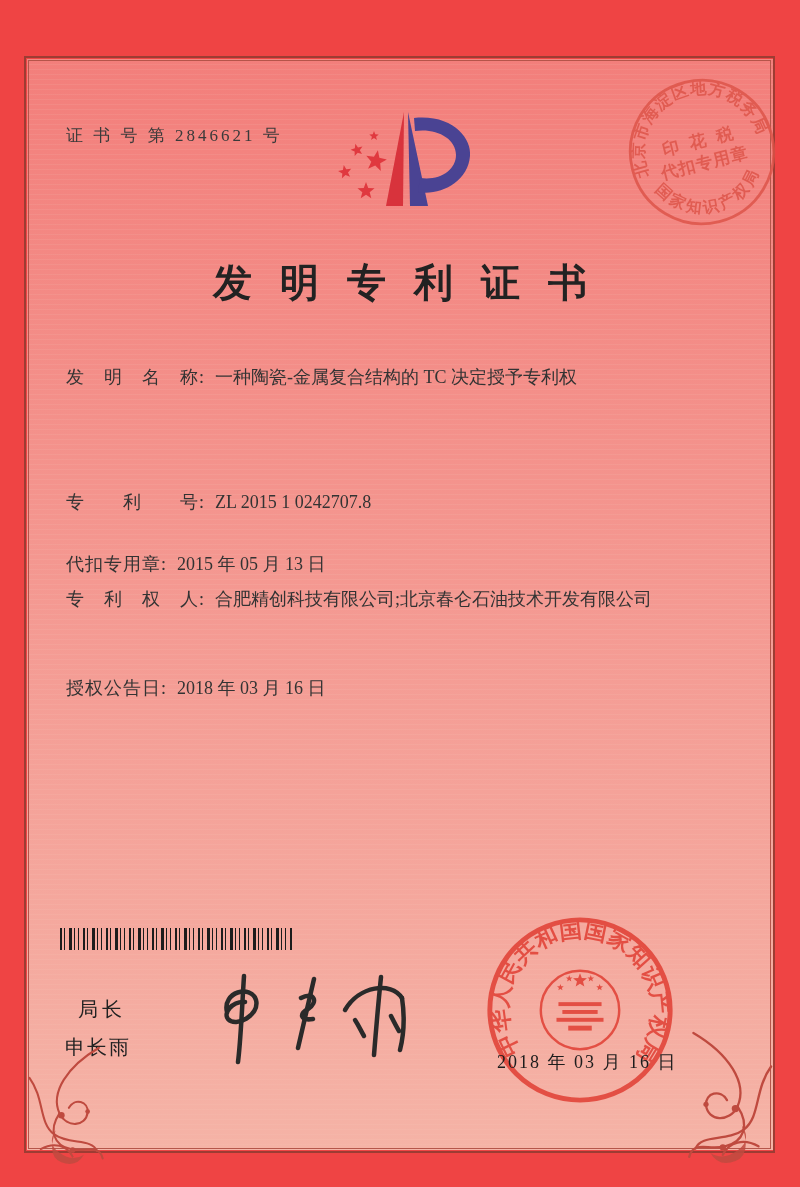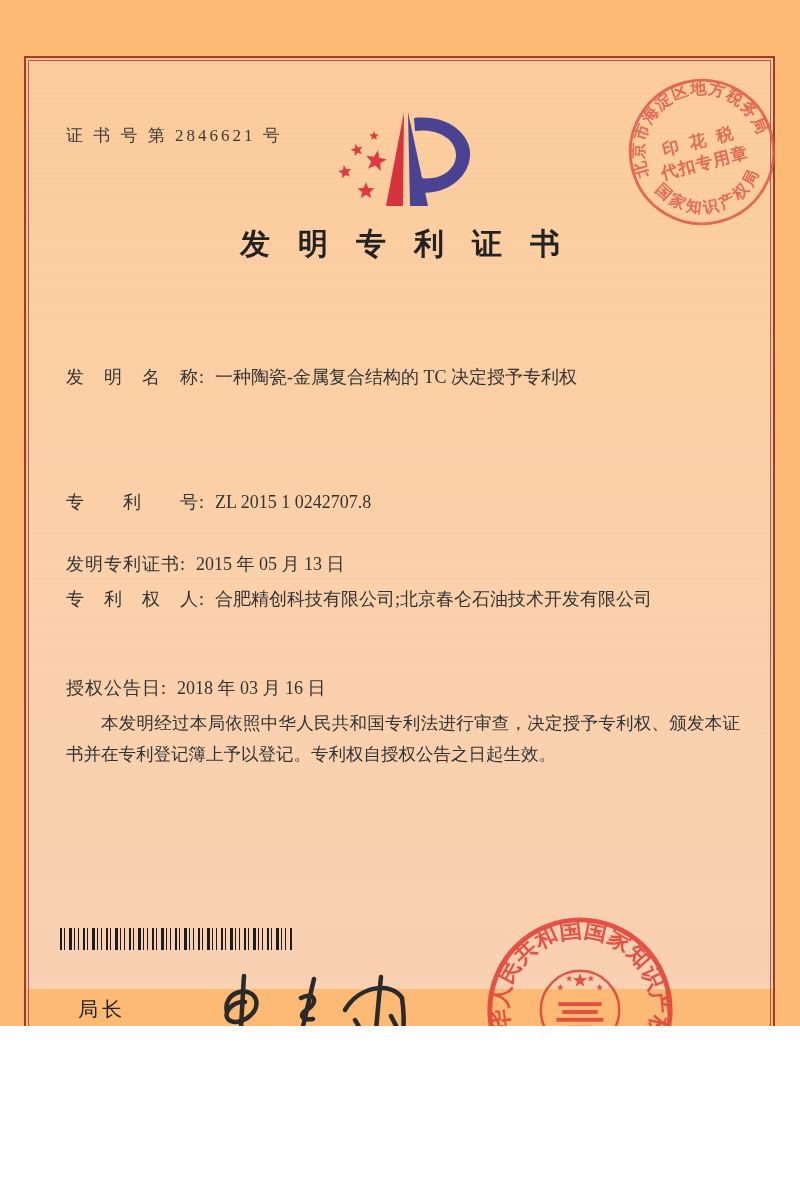--- a/index.html
+++ b/index.html
@@ -1,19 +1,19 @@
 <!DOCTYPE html>
 <html><head>
 <meta charset="utf-8">
 <style>
   html,body{margin:0;padding:0;}
   .page{
     position:relative;
-    width:800px;height:1026px;
-    background:#fdba74;
+    width:800px;height:1187px;
+    background:#ef4444;
     font-family:"Liberation Serif","DejaVu Serif",serif;
     color:#2b2b2b;
     overflow:hidden;
     text-decoration:underline;
   }
   
   .texture{
     position:absolute;left:27px;top:59px;right:27px;bottom:37px;
     background:
       linear-gradient(180deg, rgba(250,236,226,.35) 0%, rgba(249,228,214,.55) 55%, rgba(247,216,199,.75) 100%),
@@ -25,22 +25,22 @@
     position:absolute;left:24px;top:56px;width:747px;height:1093px;
     border:2.5px solid #9d3c33;
     z-index:1;pointer-events:none;
   }
   .frame::after{
     content:"";position:absolute;inset:2px;border:1px solid #b5554a;
   }
   .abs{position:absolute;z-index:2;}
   .cert-no{left:66px;top:124px;font-size:17px;letter-spacing:3px;color:#3a3a3a;}
   .title{
-    left:0;right:0;top:224px;text-align:center;
-    font-size:30px;font-weight:700;letter-spacing:28px;text-indent:28px;
+    left:0;right:0;top:256px;text-align:center;
+    font-size:39px;font-weight:700;letter-spacing:28px;text-indent:28px;
     color:#222;
   }
   .field{left:66px;right:56px;font-size:18px;line-height:26px;color:#333;white-space:nowrap;}
   .field .lab{letter-spacing:1px;margin-top:7px;}
   .field .val{margin-left:10px;}
   .f0{top:364px}.f1{top:428px}.f2{top:489px}.f3{top:551px}.f4{top:586px}.f5{top:675px}
   .body-text{
     left:66px;right:60px;top:708px;
     font-size:17.5px;line-height:31px;text-align:justify;color:#333;
   }
@@ -113,31 +113,30 @@
 
   <div class="abs title">发明专利证书</div>
 
   <div class="abs field f0">
     <span class="lab">发　明　名　称:</span><span class="val">一种陶瓷-金属复合结构的 TC 决定授予专利权</span>
   </div>
   <div class="abs field f2">
     <span class="lab">专　　利　　号:</span><span class="val">ZL 2015 1 0242707.8</span>
   </div>
   <div class="abs field f3">
-    <span class="lab">发明专利证书:</span><span class="val">2015 年 05 月 13 日</span>
+    <span class="lab">代扣专用章:</span><span class="val">2015 年 05 月 13 日</span>
   </div>
   <div class="abs field f4">
     <span class="lab">专　利　权　人:</span><span class="val">合肥精创科技有限公司;北京春仑石油技术开发有限公司</span>
   </div>
   <div class="abs field f5">
     <span class="lab">授权公告日:</span><span class="val">2018 年 03 月 16 日</span>
   </div>
 
   <div class="abs body-text">
-    <p>本发明经过本局依照中华人民共和国专利法进行审查，决定授予专利权、颁发本证书并在专利登记簿上予以登记。专利权自授权公告之日起生效。</p>
   </div>
 
   <div class="abs barcode"></div>
 
   <svg class="abs seal-main" viewBox="0 0 200 200">
     <g fill="#e2453a" class="seal-text">
       <circle cx="100" cy="100" r="92" fill="none" stroke="#e2453a" stroke-width="5"></circle>
       <defs>
         <path id="mainRing" d="M39.4,142.4 A74,74 0 1 1 160.6,142.4"></path>
       </defs>

